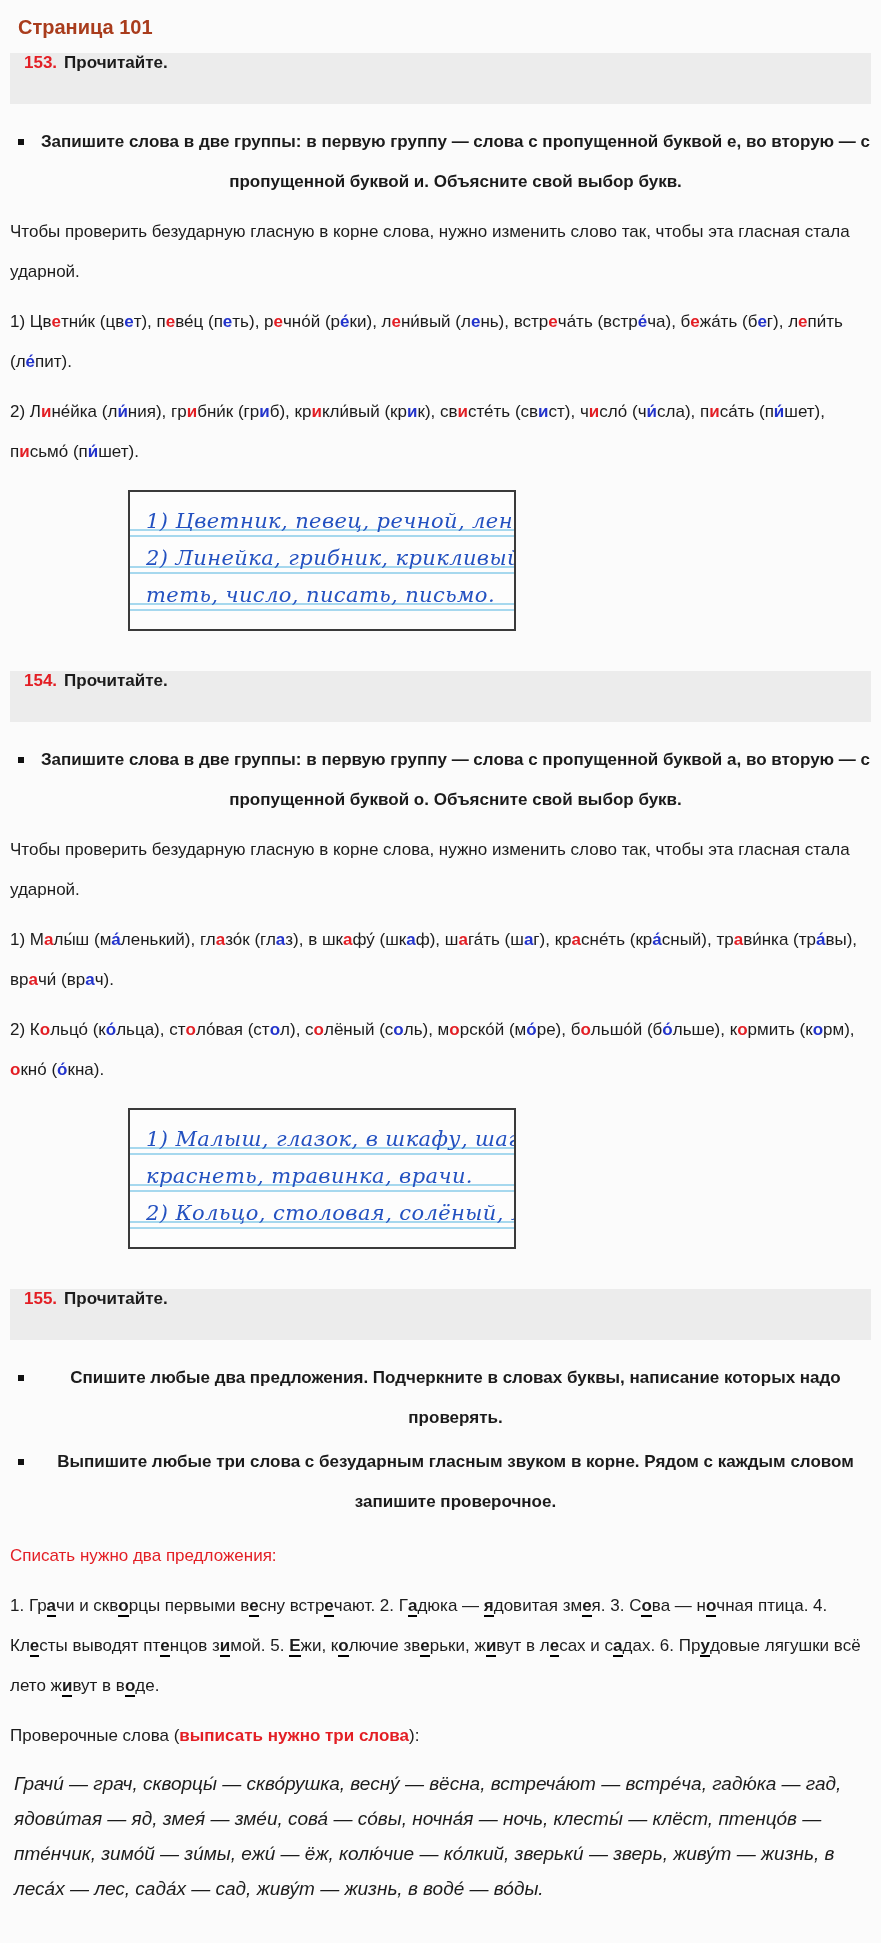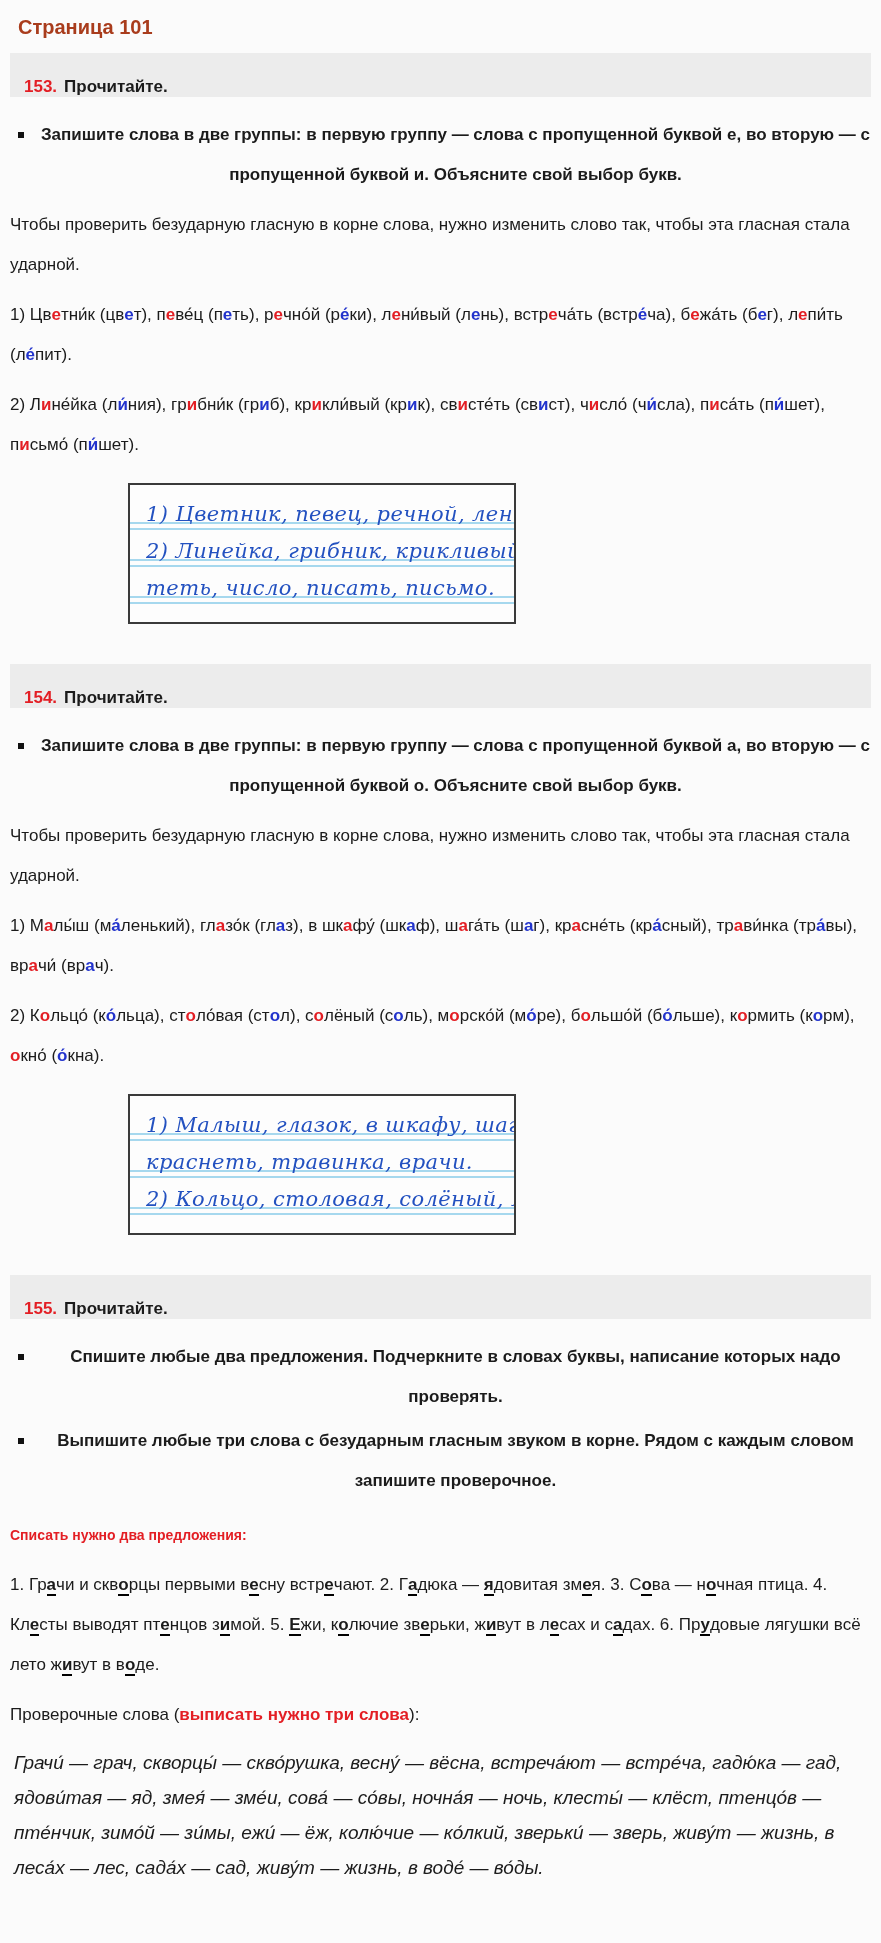--- a/index.html
+++ b/index.html
@@ -22,23 +22,23 @@
     padding:12px 10px 20px 10px;
   }
   .page-title{
     font-size:20px;
     font-weight:bold;
     color:var(--c-title);
     margin:4px 0 14px 8px;
   }
   .ex-header{
     background:var(--c-bar);
-    height:44px;
+    height:51px;
     display:flex;
-    align-items:flex-end;
+    align-items:flex-start;
     padding-left:14px;
     font-size:17px;
     font-weight:bold;
     margin-bottom:18px;
   }
   .ex-num{color:var(--c-num);margin-right:7px;}
   .task-list{list-style:none;margin:0 0 6px 0;text-align:center;}
   .task-list li{
     position:relative;
     padding-left:30px;
@@ -65,24 +65,23 @@
     margin:10px 0 10px 0;
   }
   .check-words{
     font-size:19px;
     line-height:35px;
     margin:10px 0 14px 4px;
     font-style:italic;
   }
   .red-line{
     color:var(--c-red);
-    font-size:14px;
+    font-size:17px;
     line-height:40px;
     margin:14px 0 10px 0;
-    font-weight:bold;
   }
   .rich-r{color:var(--c-red);font-weight:bold;}
   .rich-b{color:var(--c-blue);font-weight:bold;}
   .rich-u{font-weight:bold;border-bottom:2px solid #000;}
   .rich-a{color:var(--c-red);font-weight:bold;}
   .notebook{
     width:388px;
     margin:18px 0 40px 118px;
     border:2px solid #3a3a3a;
     background-color:#fdfdfd;

